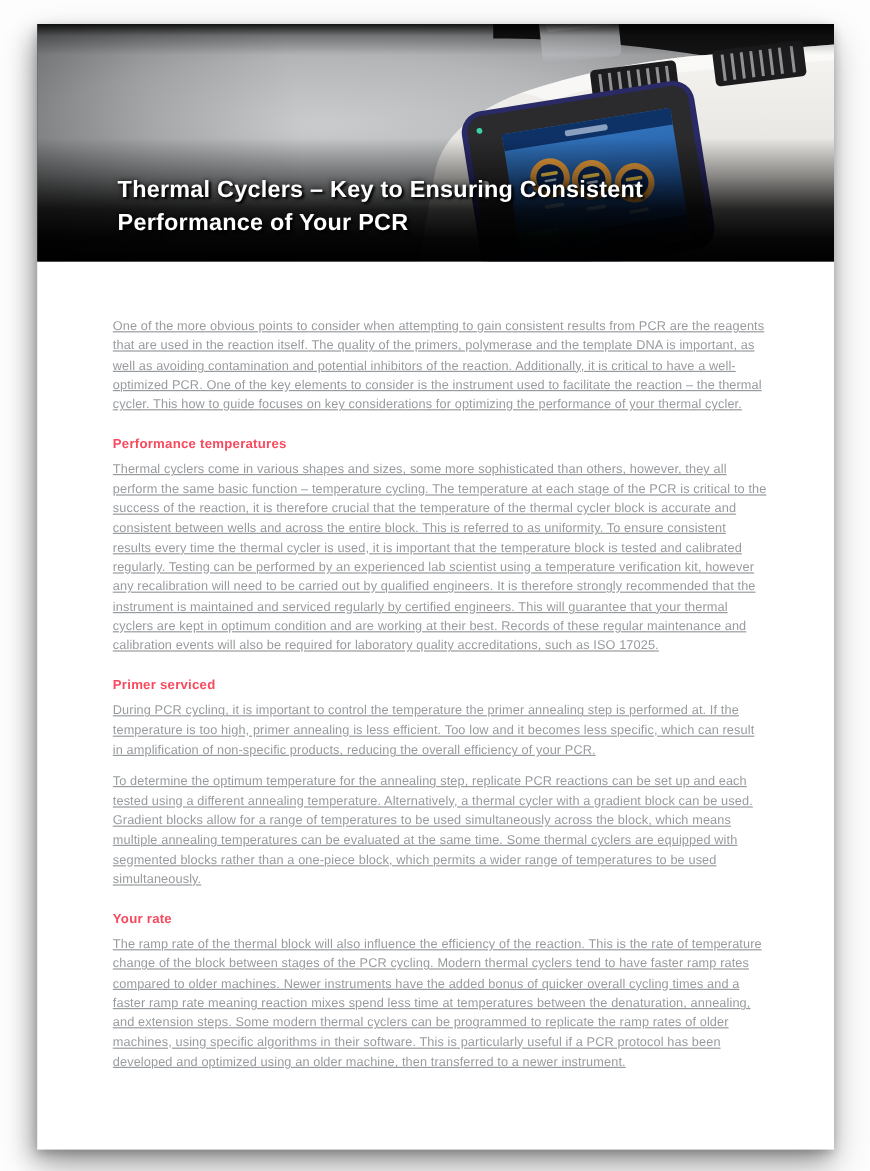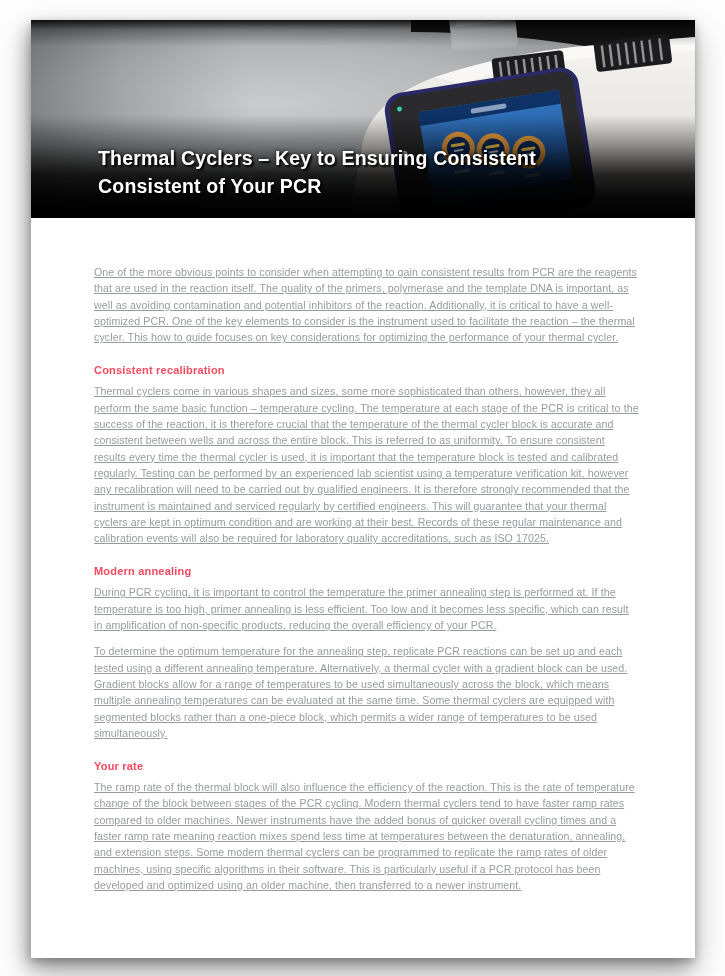--- a/index.html
+++ b/index.html
@@ -131,35 +131,35 @@
         <rect x="396" y="166" width="32" height="4" fill="#23957f"></rect>
         <rect x="432" y="169" width="26" height="12" rx="2" fill="#0e5f53"></rect>
         <rect x="462" y="172" width="74" height="14" rx="2" fill="#0b2750"></rect>
         <rect x="516" y="189" width="20" height="4" rx="1" fill="#5a5a5e"></rect>
       </g>
     </svg>
 
     <div class="hero-shade"></div>
 
 
-    <h1 class="hero-title"><span>Thermal Cyclers – Key to Ensuring Consistent</span><br><span>Consistent of Your PCR</span></h1>
+    <h1 class="hero-title"><span>Thermal Cyclers – Key to Ensuring Consistent</span><br><span>Performance of Your PCR</span></h1>
   </header>
 
   <main class="content">
     <p>One of the more obvious points to consider when attempting to gain consistent results from PCR are the reagents that are used in the reaction itself. The quality of the primers, polymerase and the template DNA is important, as well as avoiding contamination and potential inhibitors of the reaction. Additionally, it is critical to have a well-optimized PCR. One of the key elements to consider is the instrument used to facilitate the reaction – the thermal cycler. This how to guide focuses on key considerations for optimizing the performance of your thermal cycler.</p>
     <div id="sections">
   <section>
-    <h2>Consistent recalibration</h2>
+    <h2>Performance temperatures</h2>
     <div>
             <p>Thermal cyclers come in various shapes and sizes, some more sophisticated than others, however, they all perform the same basic function – temperature cycling. The temperature at each stage of the PCR is critical to the success of the reaction, it is therefore crucial that the temperature of the thermal cycler block is accurate and consistent between wells and across the entire block. This is referred to as uniformity. To ensure consistent results every time the thermal cycler is used, it is important that the temperature block is tested and calibrated regularly. Testing can be performed by an experienced lab scientist using a temperature verification kit, however any recalibration will need to be carried out by qualified engineers. It is therefore strongly recommended that the instrument is maintained and serviced regularly by certified engineers. This will guarantee that your thermal cyclers are kept in optimum condition and are working at their best. Records of these regular maintenance and calibration events will also be required for laboratory quality accreditations, such as ISO 17025.</p>
           </div>
   </section>
 
   <section>
-    <h2>Modern annealing</h2>
+    <h2>Primer serviced</h2>
     <div>
             <p>During PCR cycling, it is important to control the temperature the primer annealing step is performed at. If the temperature is too high, primer annealing is less efficient. Too low and it becomes less specific, which can result in amplification of non-specific products, reducing the overall efficiency of your PCR.</p>
             <p>To determine the optimum temperature for the annealing step, replicate PCR reactions can be set up and each tested using a different annealing temperature. Alternatively, a thermal cycler with a gradient block can be used. Gradient blocks allow for a range of temperatures to be used simultaneously across the block, which means multiple annealing temperatures can be evaluated at the same time. Some thermal cyclers are equipped with segmented blocks rather than a one-piece block, which permits a wider range of temperatures to be used simultaneously.</p>
           </div>
   </section>
 
   <section>
     <h2>Your rate</h2>
     <div>
             <p>The ramp rate of the thermal block will also influence the efficiency of the reaction. This is the rate of temperature change of the block between stages of the PCR cycling. Modern thermal cyclers tend to have faster ramp rates compared to older machines. Newer instruments have the added bonus of quicker overall cycling times and a faster ramp rate meaning reaction mixes spend less time at temperatures between the denaturation, annealing, and extension steps. Some modern thermal cyclers can be programmed to replicate the ramp rates of older machines, using specific algorithms in their software. This is particularly useful if a PCR protocol has been developed and optimized using an older machine, then transferred to a newer instrument.</p>

